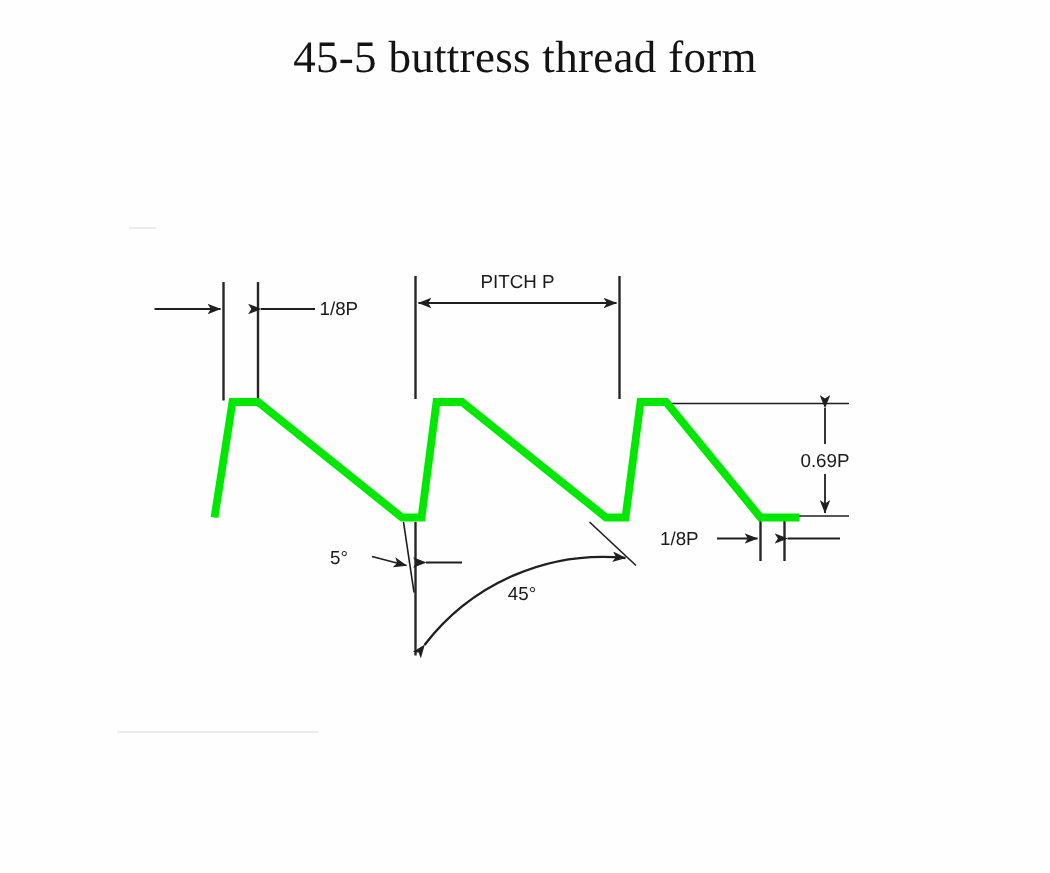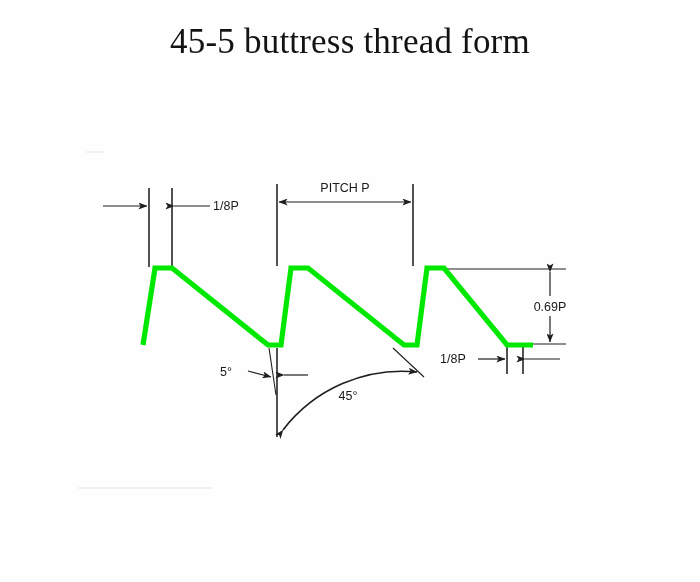--- a/index.html
+++ b/index.html
@@ -22,21 +22,21 @@
     width: 700px;
     height: 582px;
   }
   .title {
     position: absolute;
     left: 0;
     top: 22px;
     width: 700px;
     text-align: center;
     font-family: "Liberation Serif", serif;
-    font-size: 35px;
+    font-size: 30px;
     color: #131313;
     letter-spacing: 0.2px;
   }
   svg text {
     font-family: "Liberation Sans", sans-serif;
     fill: #1a1a1a;
   }
   .dimtext {
     font-size: 12.5px;
   }

